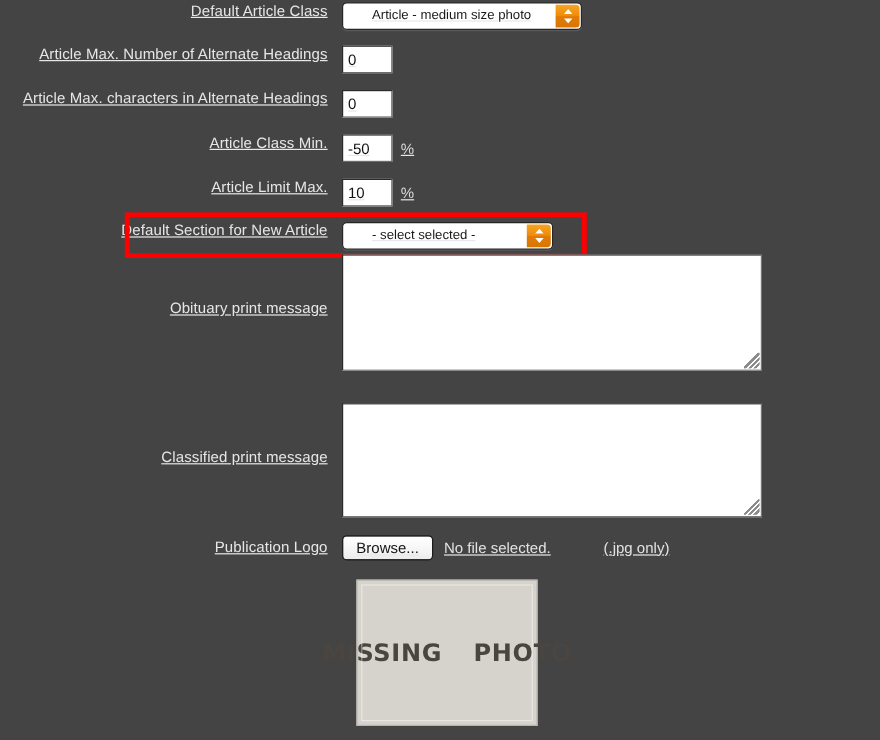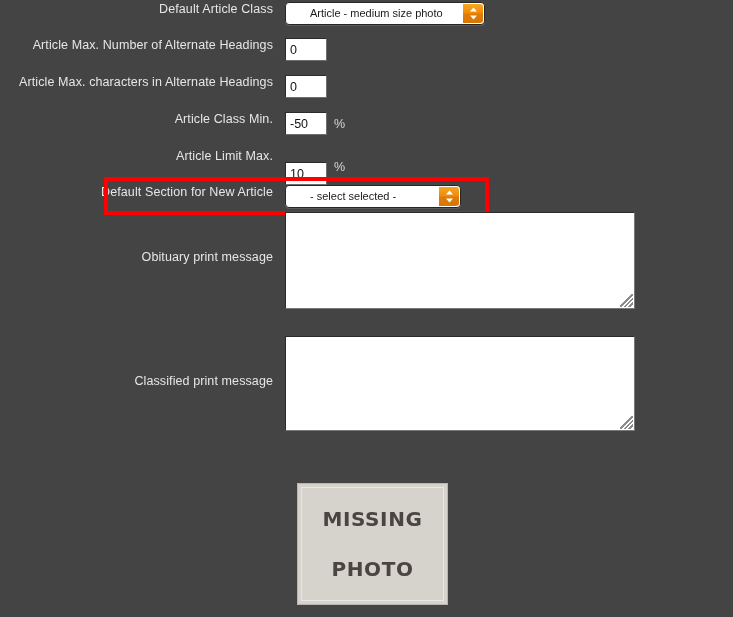--- a/index.html
+++ b/index.html
@@ -22,20 +22,21 @@
     height: 617px;
   }
 
   
   .row {
     position: absolute;
     left: 0;
     width: 733px;
     display: flex;
     align-items: flex-start;
+    text-decoration: underline;
   }
   .label {
     width: 285px;
     text-align: right;
     padding-right: 12px;
     font-size: 12.5px;
     color: #e6e6e6;
     line-height: 1.2;
     white-space: nowrap;
     letter-spacing: 0.1px;
@@ -152,21 +153,21 @@
     color: #e2e2e2;
     white-space: nowrap;
   }
 
   
   .photo {
     position: absolute;
     background: #d6d3cd;
     border: 1px solid #b9b6b0;
     display: flex;
-    flex-direction: column;
+    flex-direction: row;
     align-items: center;
     justify-content: center;
     gap: 26px;
   }
   .photo::after {
     content: "";
     position: absolute;
     inset: 3px;
     border: 1px solid rgba(255,255,255,0.45);
     pointer-events: none;
@@ -218,21 +219,21 @@
     <div class="label">Article Class Min.</div>
     <div class="field">
       <input class="tinput" style="width: 42px;" type="text" value="-50">
       <span class="pct">%</span>
     </div>
   </div>
 
   <div class="row" style="top:149px;">
     <div class="label">Article Limit Max.</div>
     <div class="field">
-      <input class="tinput" style="width: 42px; margin-top: 13px;" type="text" value="10">
+      <input class="tinput" style="width: 42px;" type="text" value="10">
       <span class="pct">%</span>
     </div>
   </div>
 
   <div class="row" style="top:185px;">
     <div class="label">Default Section for New Article</div>
     <div class="field">
       <div class="select" style="width:176px;">
         <span class="sel-text">- select selected -</span>
         <span class="sel-btn">
@@ -258,19 +259,27 @@
 
   <div class="row" style="top:336px;">
     <div class="label" style="padding-top:38px;">Classified print message</div>
     <div class="field">
       <div class="ta-wrap" style="width:350px; height:95px;">
         <div class="ta-grip"></div>
       </div>
     </div>
   </div>
 
+  <div class="row" style="top:446px; align-items:center;">
+    <div class="label">Publication Logo</div>
+    <div class="field">
+      <div class="browse-btn">Browse...</div>
+      <span class="file-status">No file selected.</span>
+      <span class="jpg-note" style="margin-left:44px;">(.jpg only)</span>
+    </div>
+  </div>
 
   <div class="photo" style="left:297px; top:483px; width:151px; height:122px;">
     <span>MISSING</span>
     <span>PHOTO</span>
   </div>
 
 </div>
 
 </body></html>

